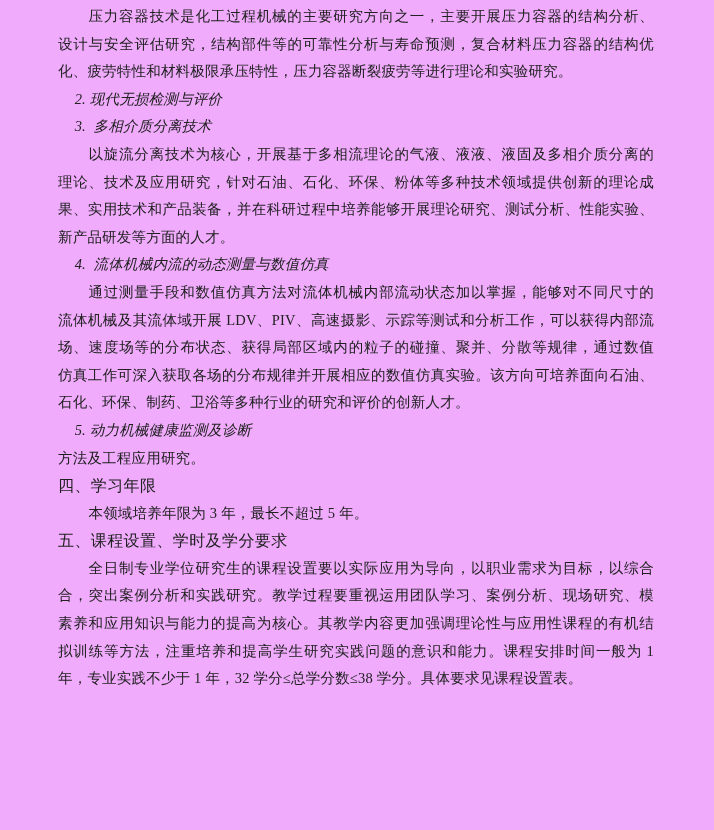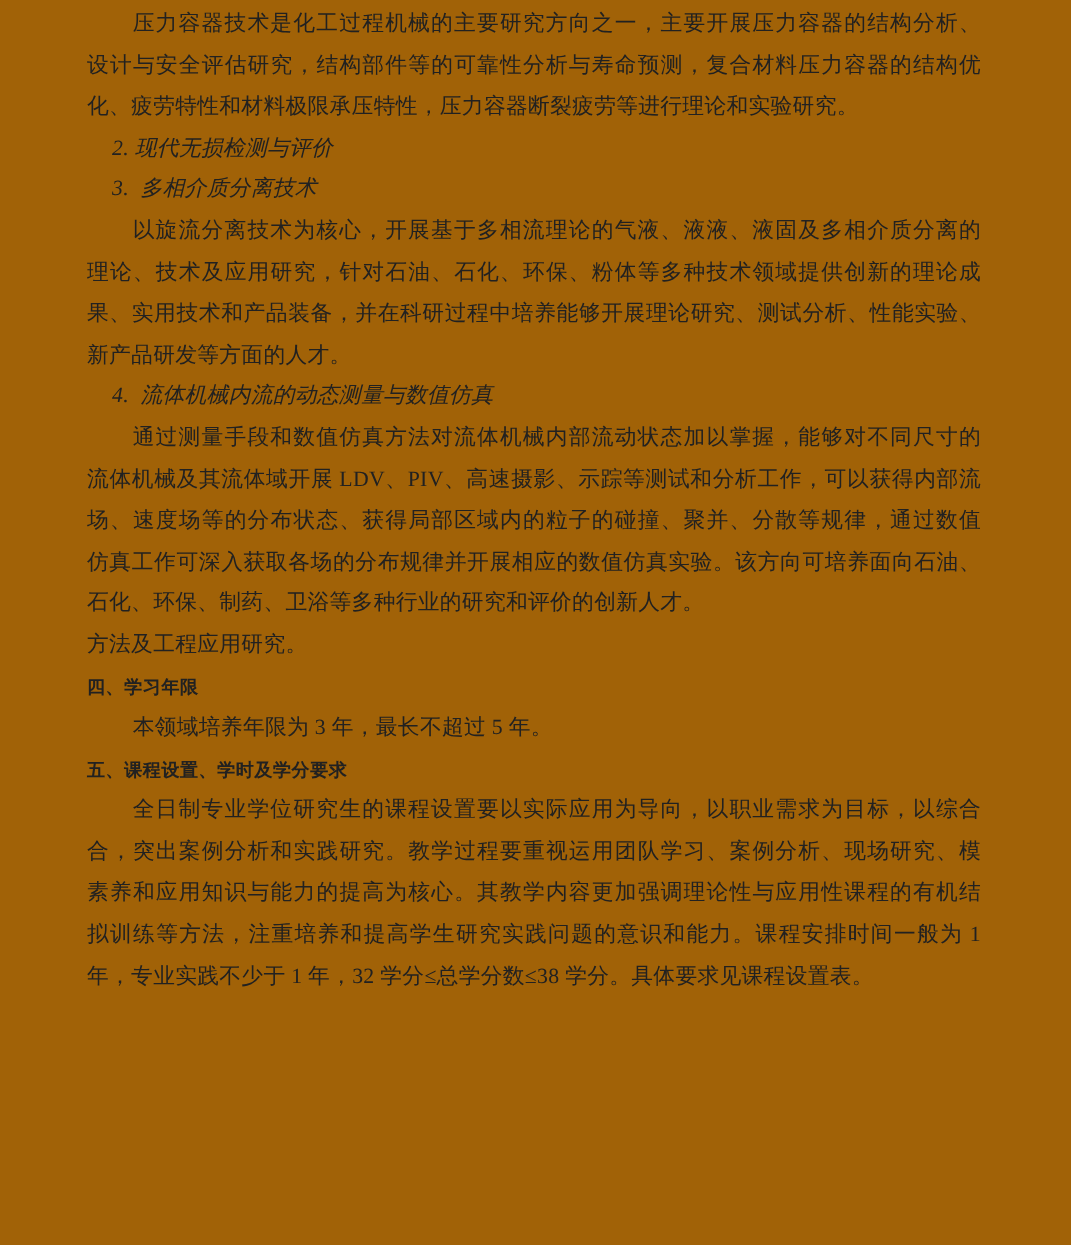--- a/index.html
+++ b/index.html
@@ -6,21 +6,21 @@
   html, body {
     margin: 0;
     padding: 0;
     background: #ffffff;
   }
   .page {
     position: relative;
     width: 714px;
     height: 830px;
     margin: 0 auto;
-    background: #a16207;
+    background: #f0abfc;
     box-sizing: border-box;
     padding: 3px 60px 0 58px;
     overflow: hidden;
     font-family: "Liberation Serif", "DejaVu Serif", serif;
     color: #212121;
   }
   .block { margin: 0; }
   .line {
     font-size: 14.5px;
     line-height: 27.6px;
@@ -33,22 +33,22 @@
   }
   .line.indent {
     text-indent: 2.1em;
   }
   .block.num .line {
     text-indent: 1.15em;
     font-style: italic;
   }
   .block.h .line {
     font-family: "Liberation Sans", "DejaVu Sans", sans-serif;
-    font-weight: 700;
-    font-size: 12px;
+    font-weight: 400;
+    font-size: 16px;
     letter-spacing: 0.4px;
   }
 </style>
 </head>
 <body>
 
 <div class="page">
   <div id="doc">
       <div class="block body">
         <div class="line fill indent">压力容器技术是化工过程机械的主要研究方向之一，主要开展压力容器的结构分析、</div>
@@ -70,20 +70,23 @@
       <div class="block num">
         <div class="line">4.  流体机械内流的动态测量与数值仿真</div>
       </div>
       <div class="block body">
         <div class="line fill indent">通过测量手段和数值仿真方法对流体机械内部流动状态加以掌握，能够对不同尺寸的</div>
         <div class="line fill">流体机械及其流体域开展 LDV、PIV、高速摄影、示踪等测试和分析工作，可以获得内部流</div>
         <div class="line fill">场、速度场等的分布状态、获得局部区域内的粒子的碰撞、聚并、分散等规律，通过数值</div>
         <div class="line fill">仿真工作可深入获取各场的分布规律并开展相应的数值仿真实验。该方向可培养面向石油、</div>
         <div class="line">石化、环保、制药、卫浴等多种行业的研究和评价的创新人才。</div>
       </div>
+      <div class="block num">
+        <div class="line">5. 动力机械健康监测及诊断</div>
+      </div>
       <div class="block body">
         <div class="line">方法及工程应用研究。</div>
       </div>
       <div class="block h">
         <div class="line">四、学习年限</div>
       </div>
       <div class="block body">
         <div class="line indent">本领域培养年限为 3 年，最长不超过 5 年。</div>
       </div>
       <div class="block h">

